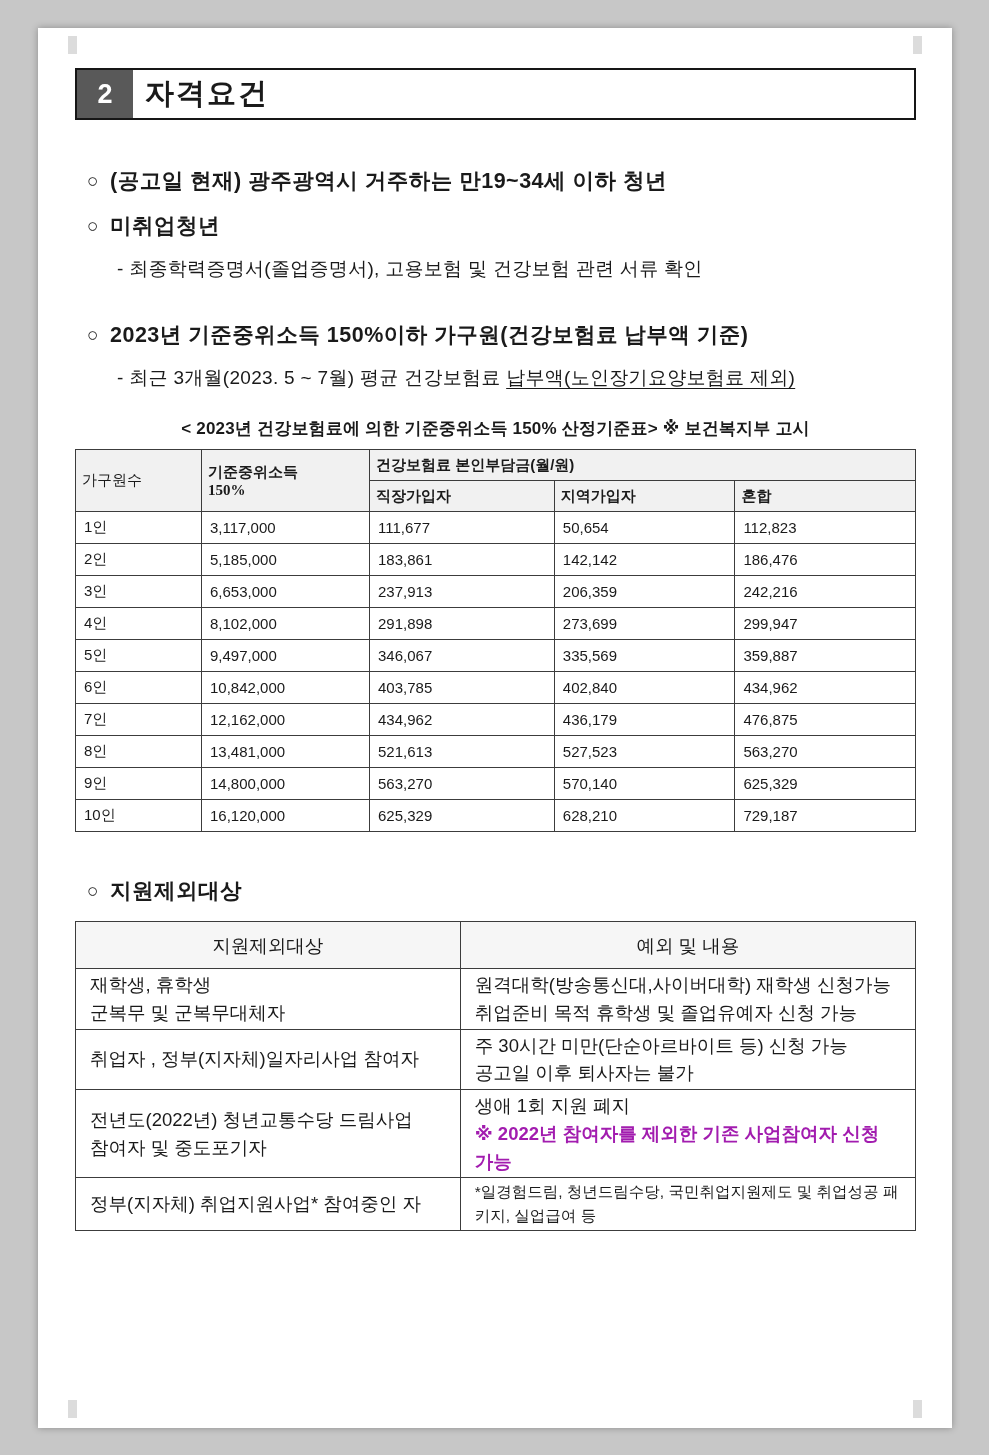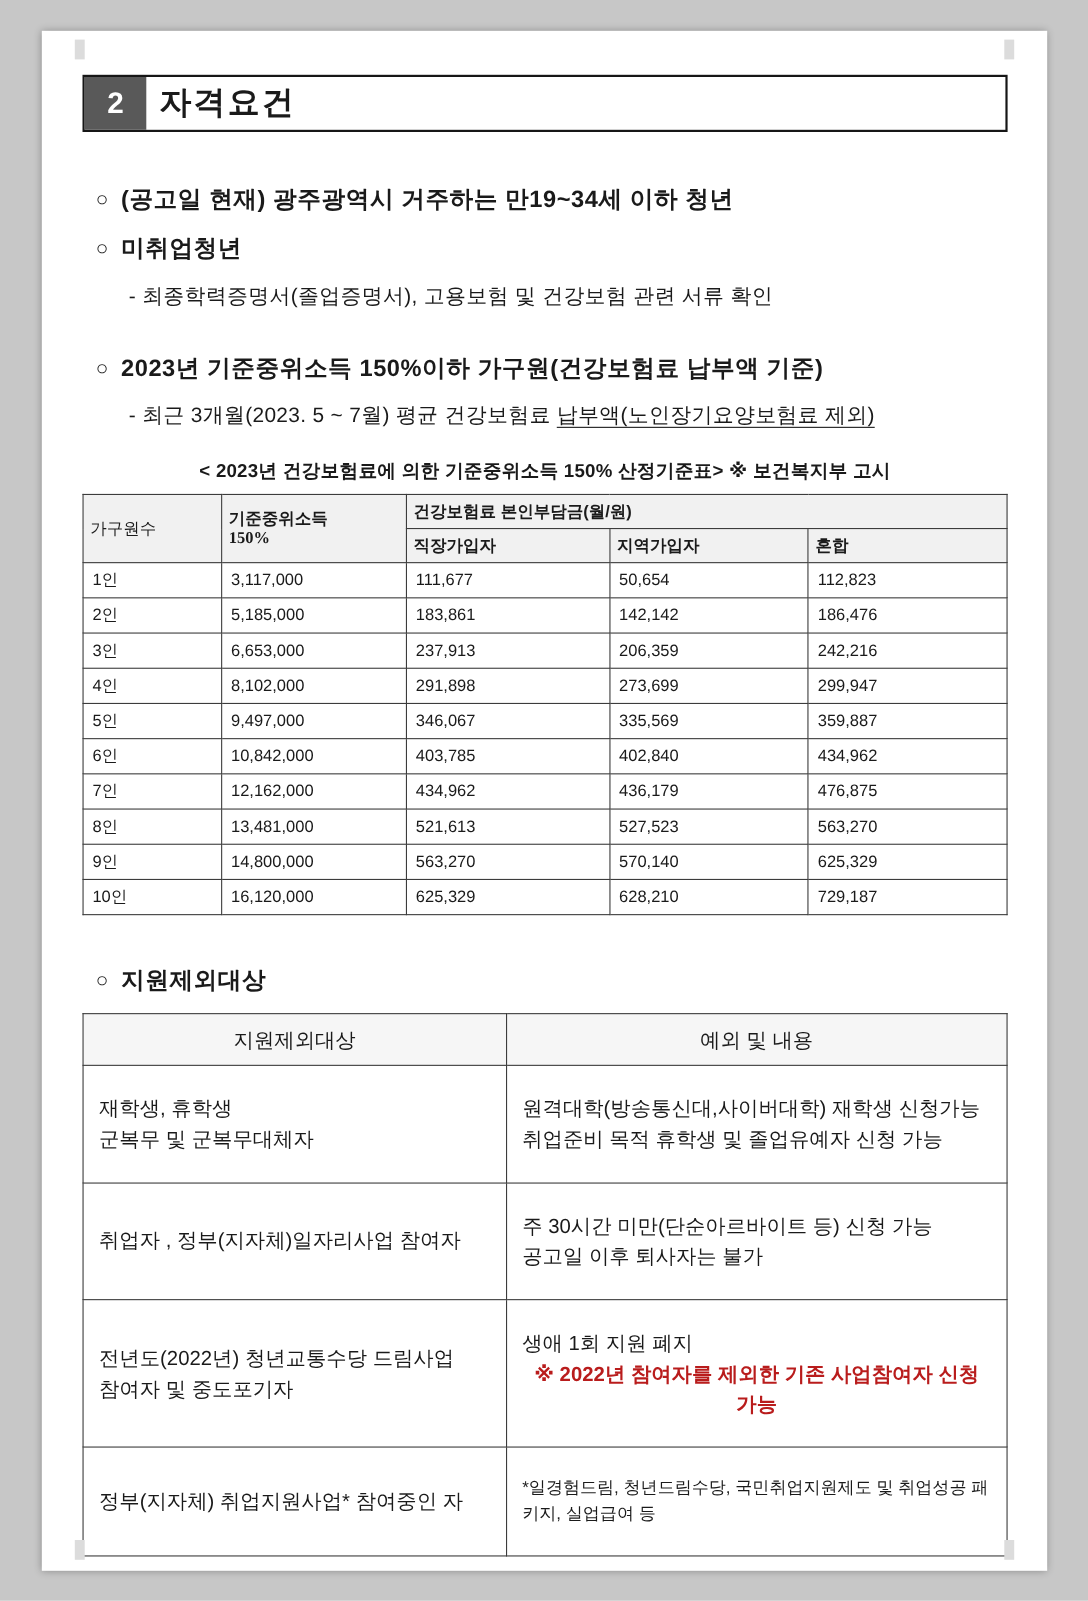--- a/index.html
+++ b/index.html
@@ -52,21 +52,21 @@
   table.income th.pre { white-space:pre-line; line-height:1.2;font-family:Liberation Serif, serif; }
   table.income td { height:32px; padding:2px 8px; font-weight:normal; }
 
   .bullet.after-table { margin-top:44px; }
 
   table.exclusion { font-size:18.5px; }
   table.exclusion th {
     background:#f6f6f6; font-weight:normal; height:47px;
     text-align:center; padding:6px 10px;
   }
-  table.exclusion td { padding:25px 14px; vertical-align:middle; }
+  table.exclusion td { padding:2px 14px; vertical-align:middle; }
   table.exclusion td .line { line-height:1.5; }
   table.exclusion td .line.blue { font-weight:bold; }
   table.exclusion td .line.small { font-size:15.5px; line-height:1.55; }
 </style>
 </head>
 <body>
 
 <div class="canvas">
   <div class="page">
 
@@ -234,21 +234,21 @@
               <div class="line">공고일 이후 퇴사자는 불가</div>
             </td>
           </tr>
           <tr>
             <td>
               <div class="line">전년도(2022년) 청년교통수당 드림사업</div>
               <div class="line">참여자 및 중도포기자</div>
             </td>
             <td>
               <div class="line">생애 1회 지원 폐지</div>
-              <div class="line blue" style="color: #b91c1c; text-align: center;">※ 2022년 참여자를 제외한 기존 사업참여자 신청 가능</div>
+              <div class="line blue" style="color: #a21caf;">※ 2022년 참여자를 제외한 기존 사업참여자 신청 가능</div>
             </td>
           </tr>
           <tr>
             <td>
               <div class="line">정부(지자체) 취업지원사업* 참여중인 자</div>
             </td>
             <td>
               <div class="line small">*일경험드림, 청년드림수당, 국민취업지원제도 및 취업성공 패키지, 실업급여 등</div>
             </td>
           </tr>

